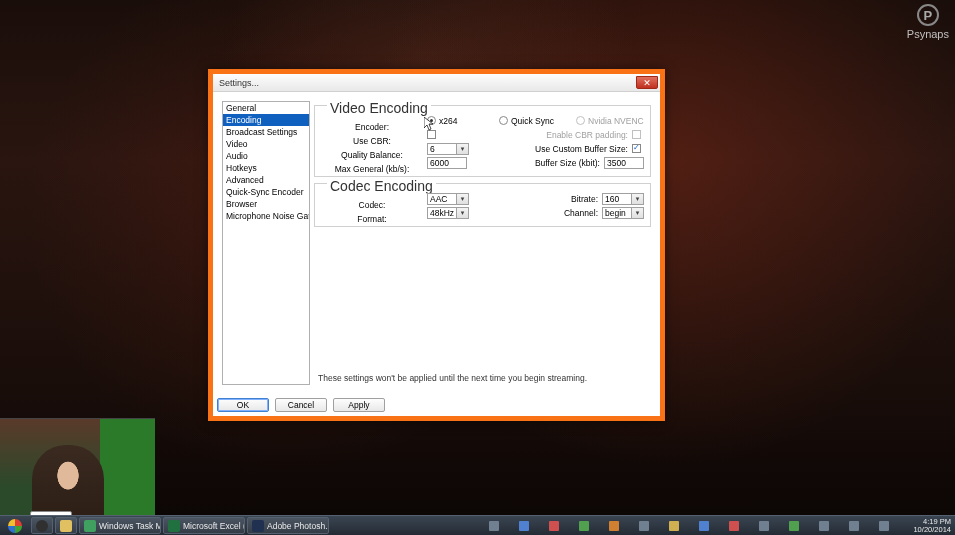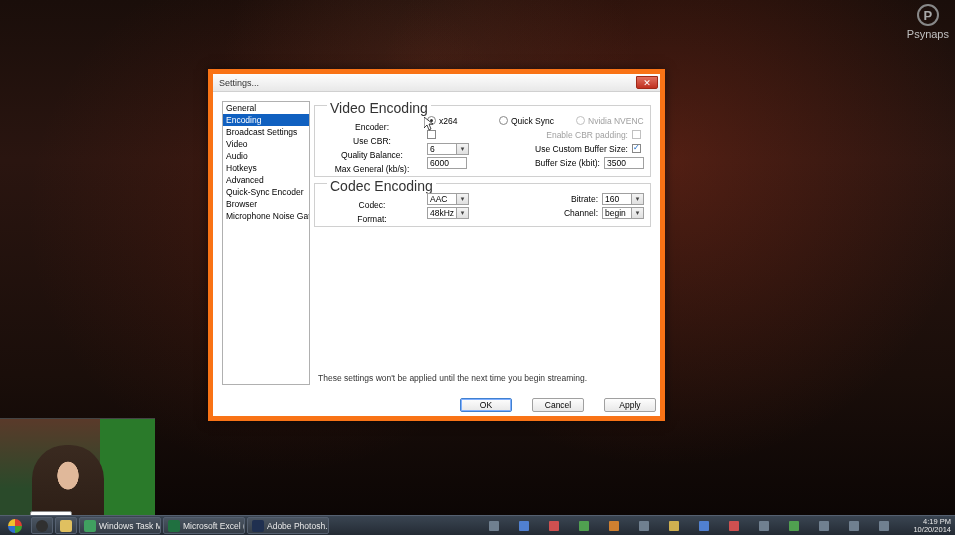--- a/index.html
+++ b/index.html
@@ -100,21 +100,21 @@
   .combo { width: 42px; position: relative; padding-right: 12px; }
   .combo::after {
     content: "▾"; position: absolute; right: 0; top: 0; width: 11px; height: 100%;
     background: linear-gradient(#f4f4f4,#e0e0e0); border-left: 1px solid #a0a0a0;
     display: flex; align-items: center; justify-content: center; font-size: 7px; color: #444;
   }
   
   .note { font-size: 8.5px; color: #333; padding: 2px 4px; margin-top: auto; }
   
   .button-row {
-    display: flex; justify-content: flex-end; gap: 20px; padding: 4px; border-top: 0;
+    display: flex; gap: 6px; padding: 4px; border-top: 0;
   }
   .btn {
     width: 52px; height: 14px; font-size: 8.5px; background: linear-gradient(#fdfdfd,#e8e8e8);
     border: 1px solid #a0a0a0; border-radius: 2px; display: flex; align-items: center; justify-content: center;
     cursor: pointer;
   }
   .btn.default { border-color: #4080d0; box-shadow: 0 0 0 1px #80b0ff inset; }
   
   .cursor-arrow {
     position: absolute; left: 424px; top: 117px; width: 10px; height: 14px; pointer-events: none;

